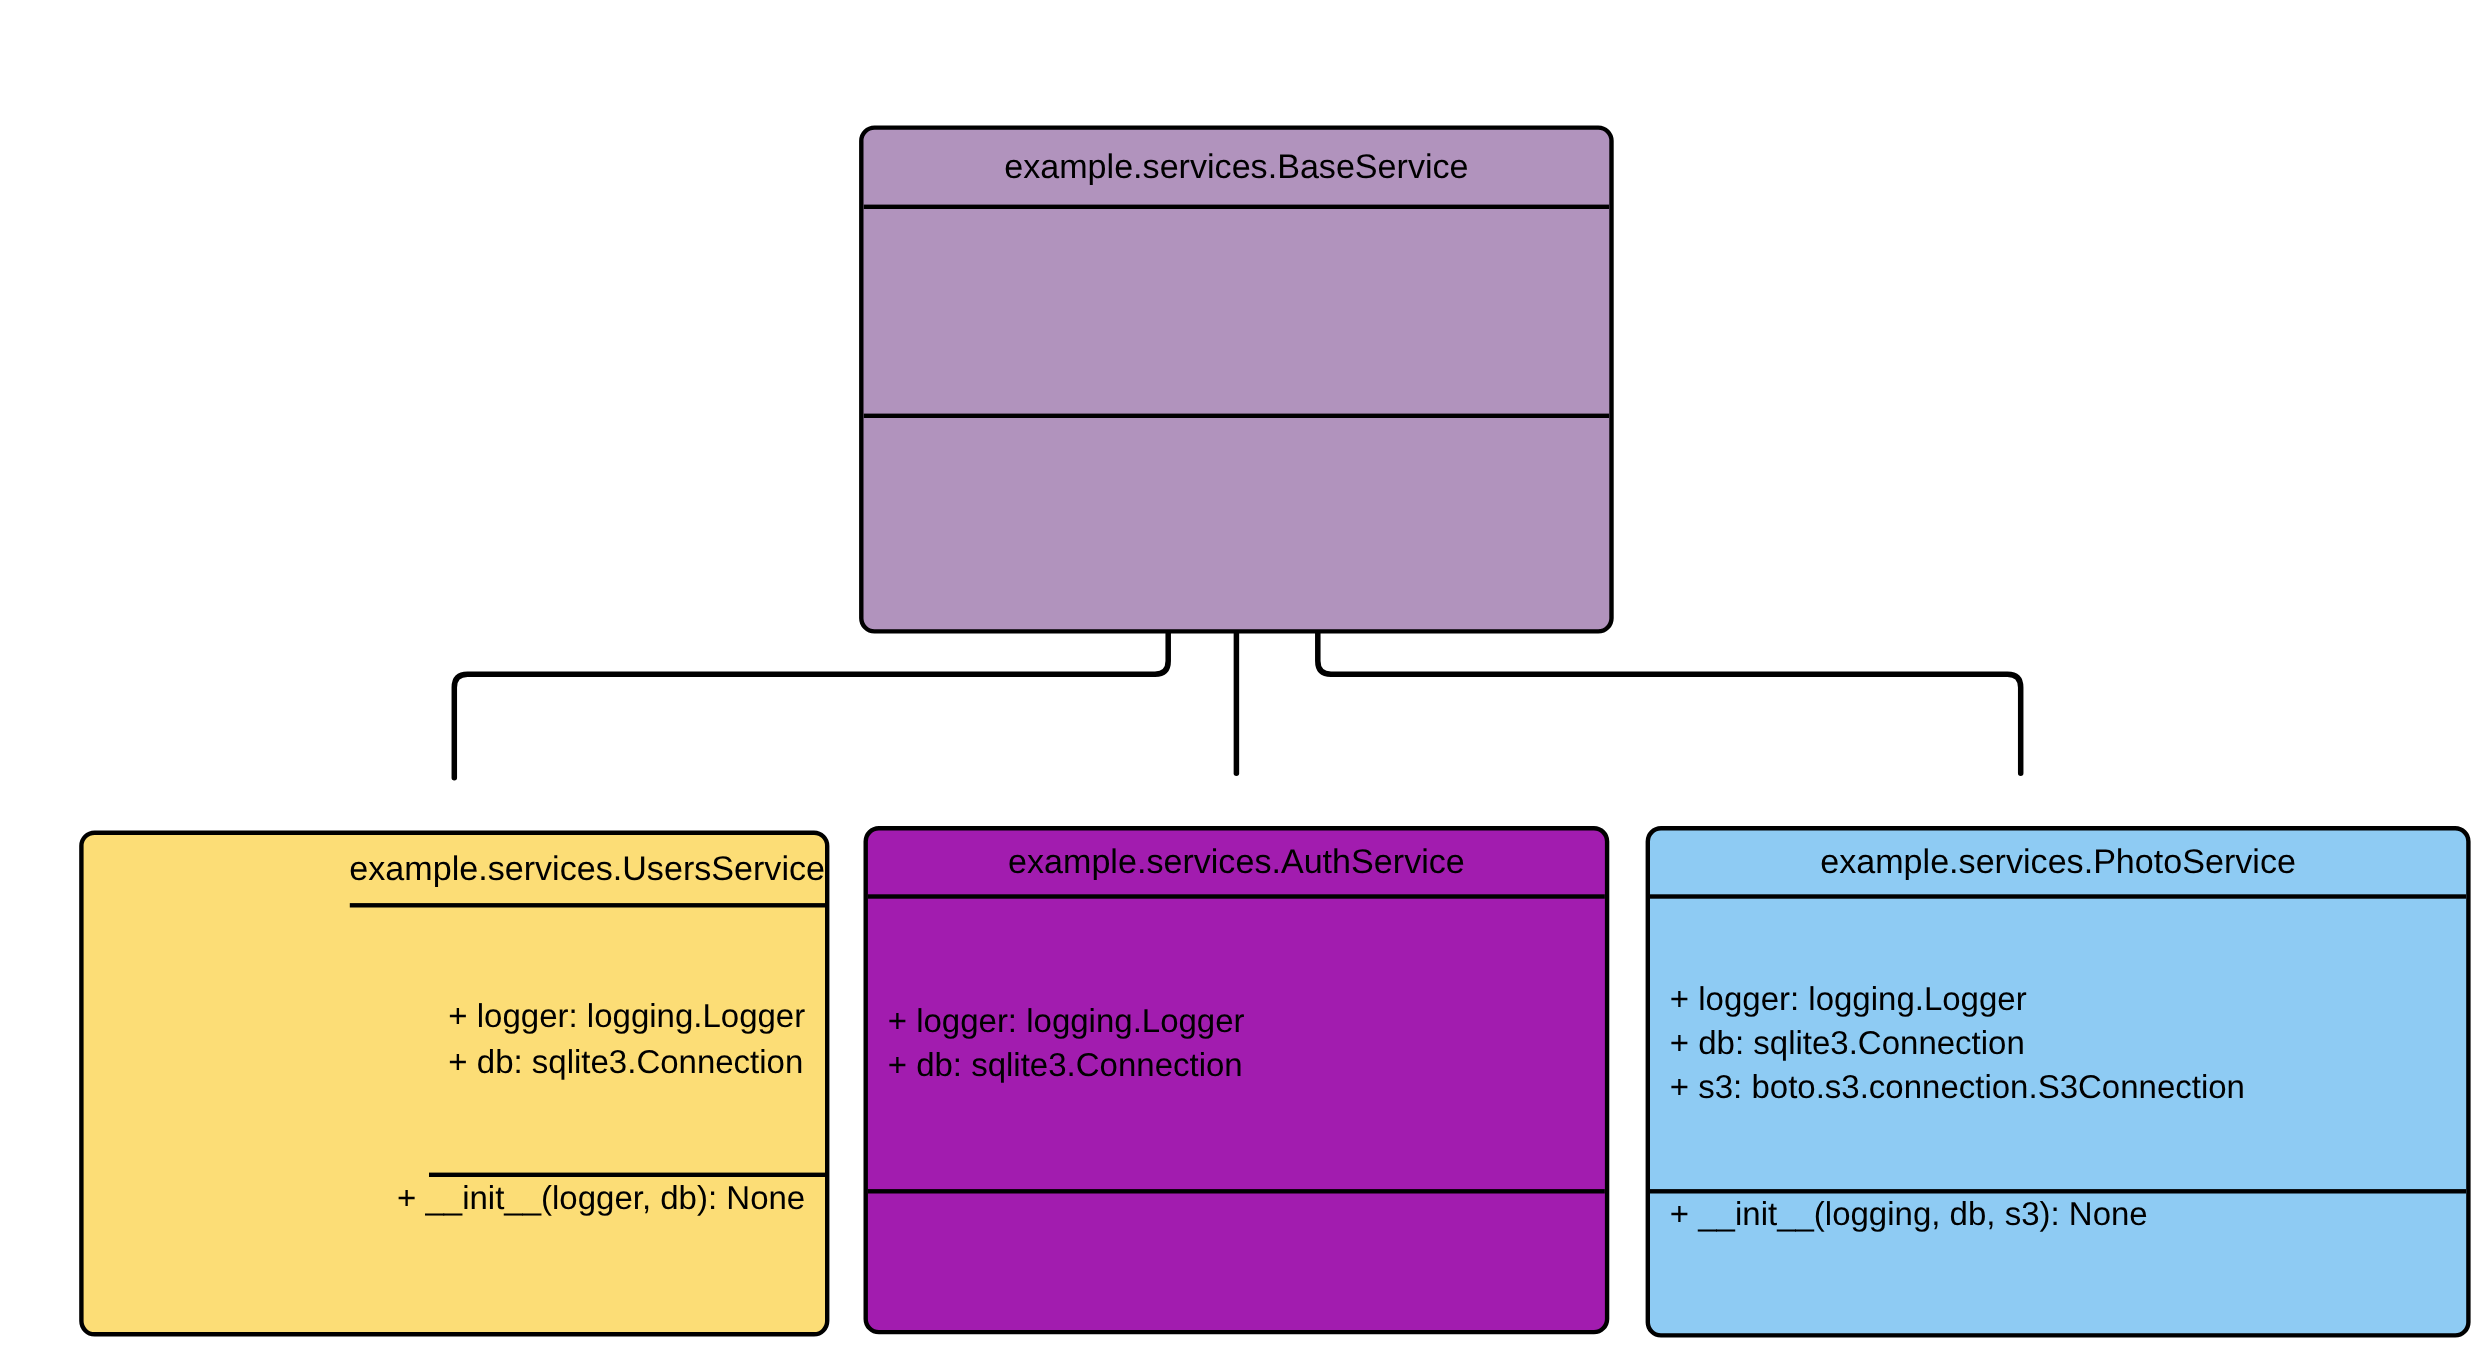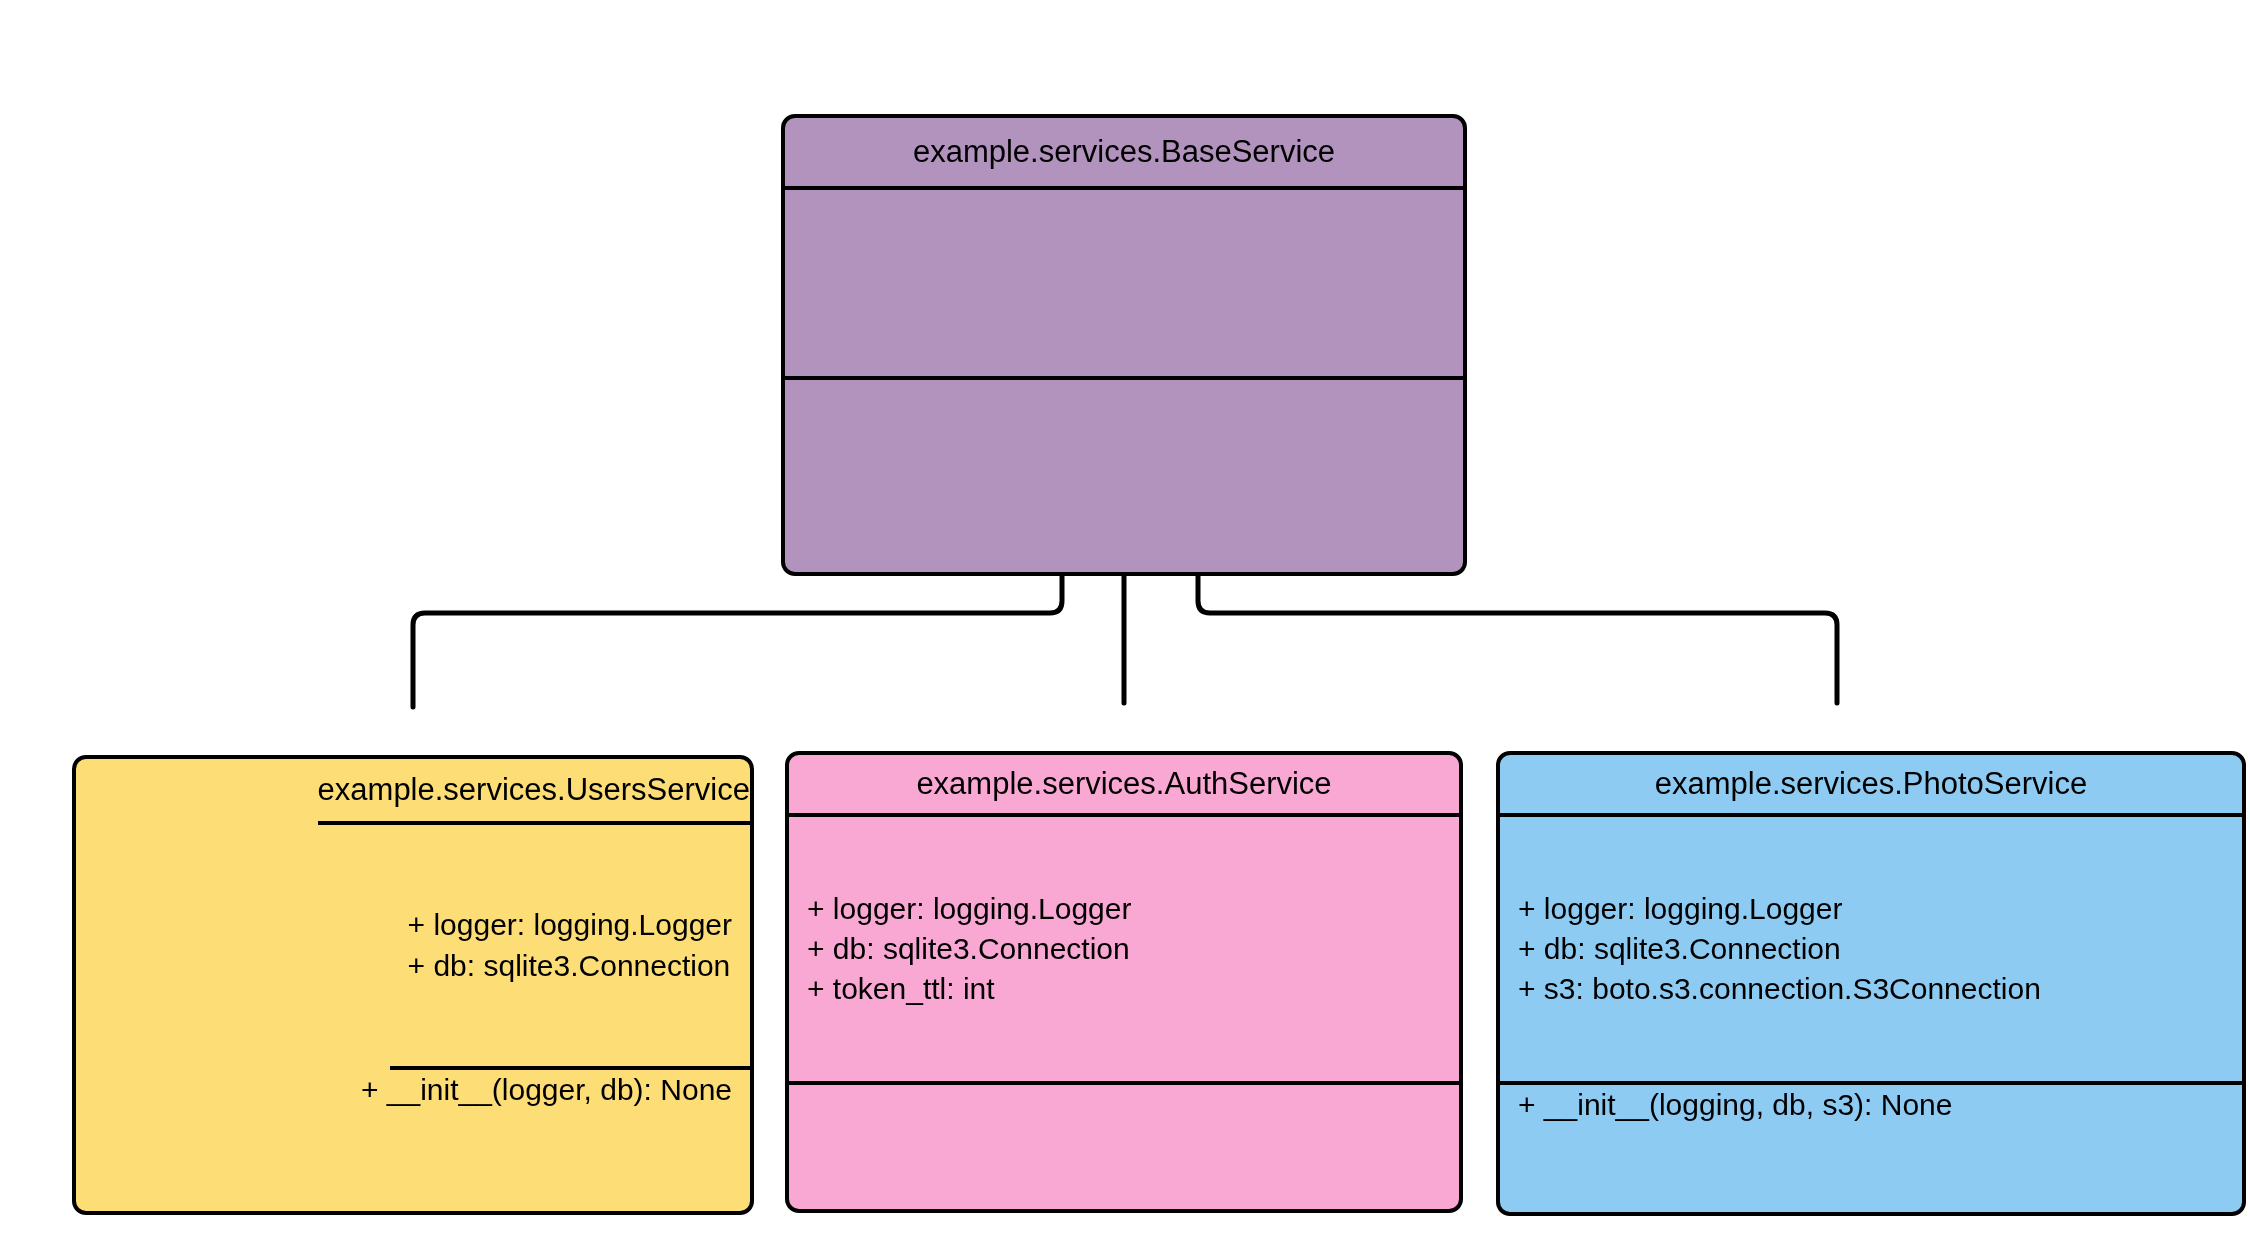--- a/index.html
+++ b/index.html
@@ -98,21 +98,21 @@
   }
   #class-users .uml-title { height: 66px; }
   #class-users .uml-attrs { height: 245px; flex: 0 0 245px; }
 
   
   #class-auth {
     left: 785px;
     top: 703px;
     width: 678px;
     height: 462px;
-    background: #f9a8d4;
+    background: #a21caf;
   }
   #class-auth .uml-title { height: 62px; }
   #class-auth .uml-attrs { height: 268px; flex: 0 0 268px; }
 
   
   #class-photo {
     left: 1496px;
     top: 703px;
     width: 750px;
     height: 465px;
@@ -154,21 +154,20 @@
     <div class="uml-methods">
       <div class="uml-line">+ __init__(logger, db): None</div>
     </div>
   </div>
 
   <div class="uml-class" id="class-auth">
     <div class="uml-title">example.services.AuthService</div>
     <div class="uml-attrs">
       <div class="uml-line">+ logger: logging.Logger</div>
       <div class="uml-line">+ db: sqlite3.Connection</div>
-      <div class="uml-line">+ token_ttl: int</div>
     </div>
   </div>
 
   <div class="uml-class" id="class-photo">
     <div class="uml-title">example.services.PhotoService</div>
     <div class="uml-attrs">
       <div class="uml-line">+ logger: logging.Logger</div>
       <div class="uml-line">+ db: sqlite3.Connection</div>
       <div class="uml-line">+ s3: boto.s3.connection.S3Connection</div>
     </div>

